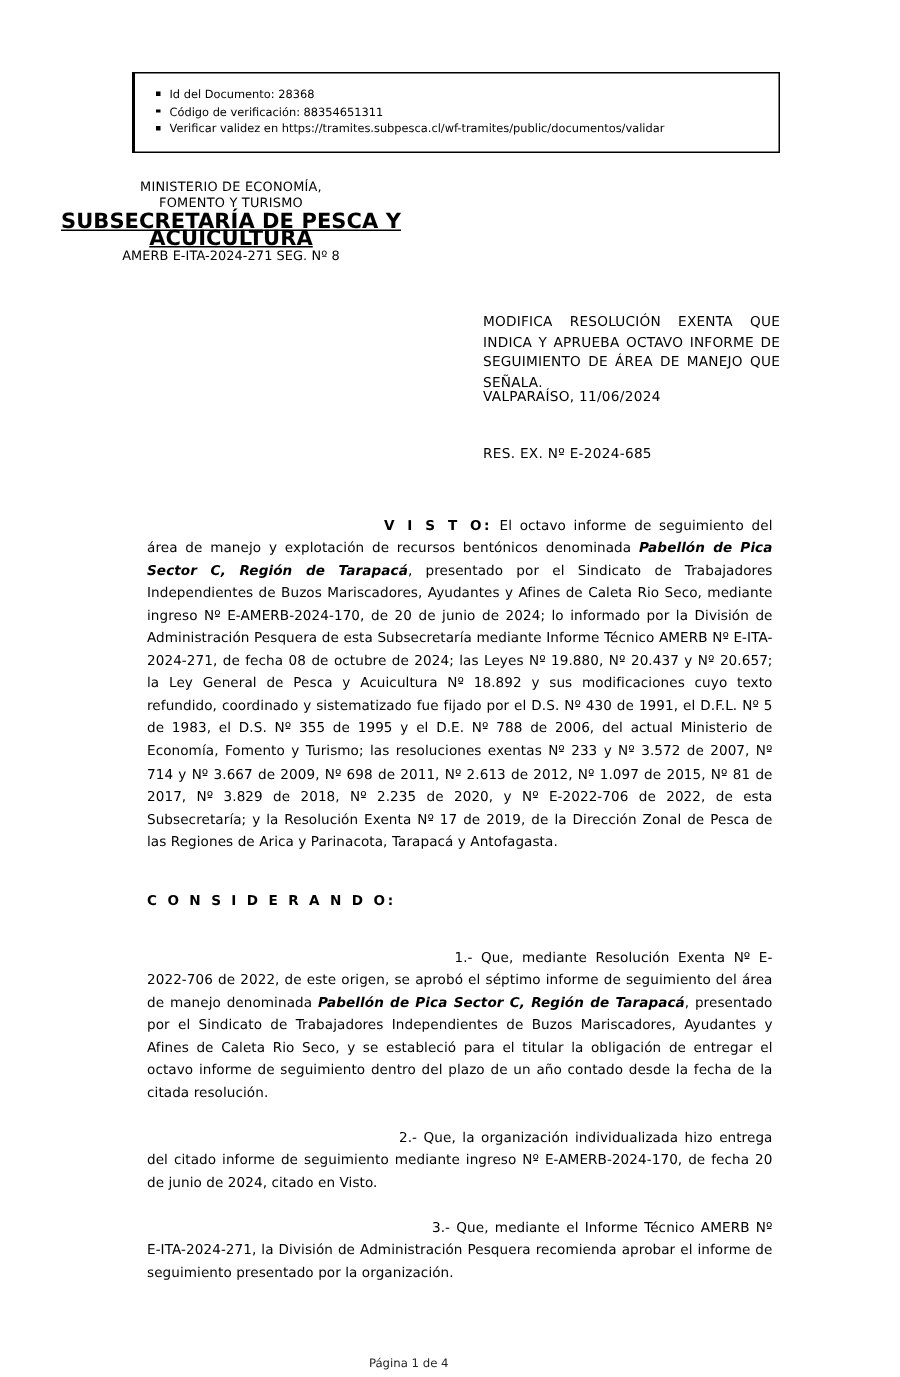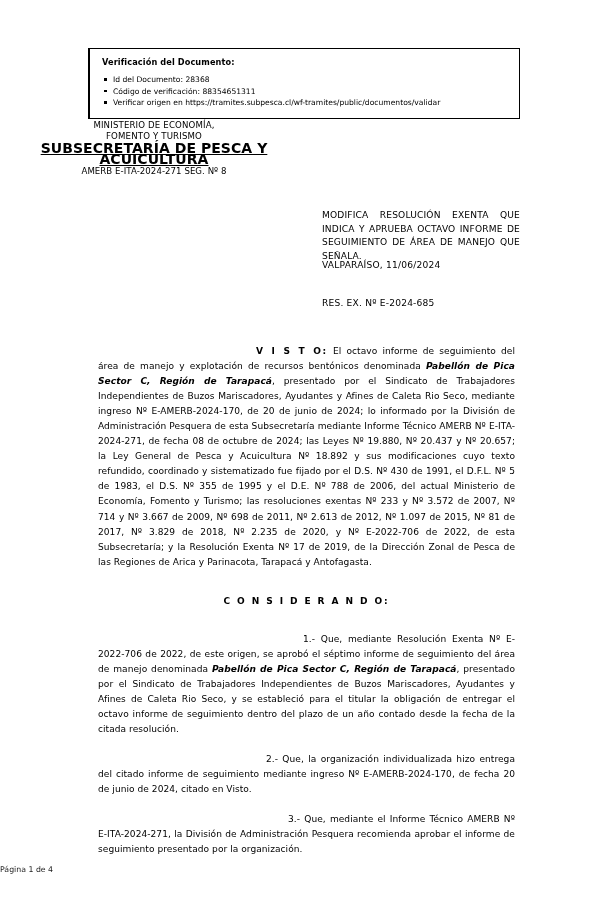--- a/index.html
+++ b/index.html
@@ -130,56 +130,54 @@
   .sp-before-visto { display: inline-block; width: 118px; }
   .visto-head {
     font-weight: bold;
     letter-spacing: 1.6px;
     margin-left: 40px;
   }
   .bi { font-style: italic; font-weight: bold; }
 
   .considerando {
     margin: 26px 0 0 0;
-    text-align: center;
     font-size: 9.05px;
     font-weight: bold;
     letter-spacing: 1.9px;
   }
 
   .gap-1 { height: 26px; }
   .gap-2 { height: 15px; }
   .indent { display: inline-block; width: 205px; }
   .indent-2 { display: inline-block; width: 168px; }
   .indent-3 { display: inline-block; width: 190px; }
 
   
   .footer {
     position: absolute;
     left: 0;
-    top: 865px;
+    top: 904px;
     width: 600px;
-    text-align: left;
+    text-align: center;
     padding-right: 55px;
     box-sizing: border-box;
     font-size: 7.8px;
     color: #222222;
   }
 </style>
 </head>
 <body>
 
 <div class="page">
 
   <div class="verif-box">
-    <div class="verif-title">Verificación del Documento:</div>
     <ul class="verif-list">
       <li>Id del Documento: 28368</li>
       <li>Código de verificación: 88354651311</li>
-      <li>Verificar origen en https://tramites.subpesca.cl/wf-tramites/public/documentos/validar</li>
+      <li>Verificar validez en https://tramites.subpesca.cl/wf-tramites/public/documentos/validar</li>
     </ul>
   </div>
 
   <div class="ministry">
     <div>MINISTERIO DE ECONOMÍA,</div>
     <div>FOMENTO Y TURISMO</div>
     <div class="sub">SUBSECRETARÍA DE PESCA Y ACUICULTURA</div>
     <div class="code">AMERB E-ITA-2024-271 SEG. Nº 8</div>
   </div>
 

